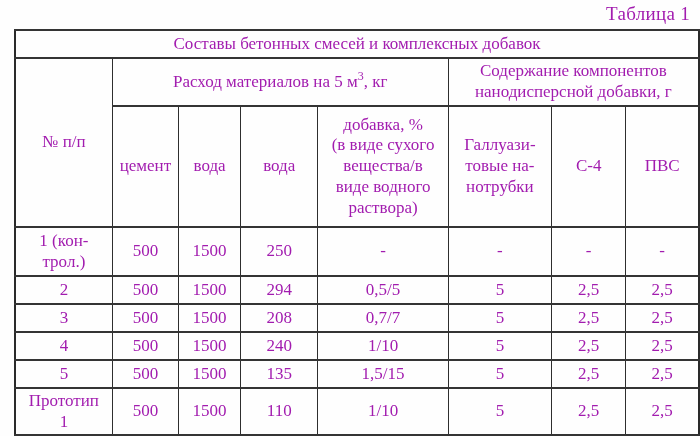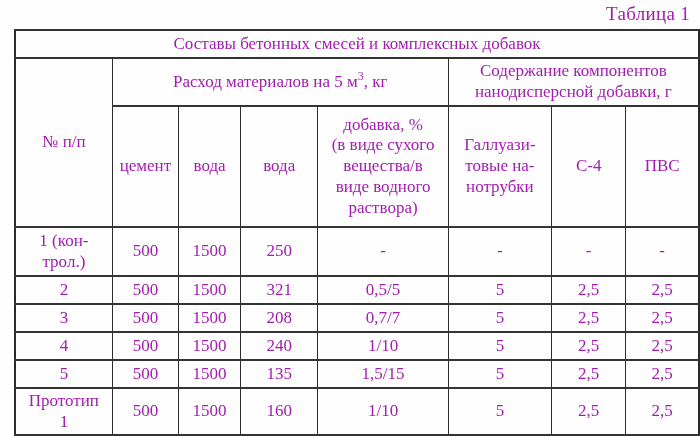--- a/index.html
+++ b/index.html
@@ -116,21 +116,21 @@
         <td>-</td>
         <td>-</td>
         <td>-</td>
         <td>-</td>
       </tr>
 
       <tr>
         <td class="h-data">2</td>
         <td>500</td>
         <td>1500</td>
-        <td>321</td>
+        <td>294</td>
         <td>0,5/5</td>
         <td>5</td>
         <td>2,5</td>
         <td>2,5</td>
       </tr>
 
       <tr>
         <td class="h-data">3</td>
         <td>500</td>
         <td>1500</td>
@@ -161,21 +161,21 @@
         <td>5</td>
         <td>2,5</td>
         <td>2,5</td>
       </tr>
 
       <tr>
         <td class="h-proto v-top">Прототип
 1</td>
         <td class="v-top">500</td>
         <td class="v-top">1500</td>
-        <td class="v-top">160</td>
+        <td class="v-top">110</td>
         <td class="v-top">1/10</td>
         <td class="v-top">5</td>
         <td>2,5</td>
         <td>2,5</td>
       </tr>
     </tbody>
   </table>
 </div>
 
 </body></html>

